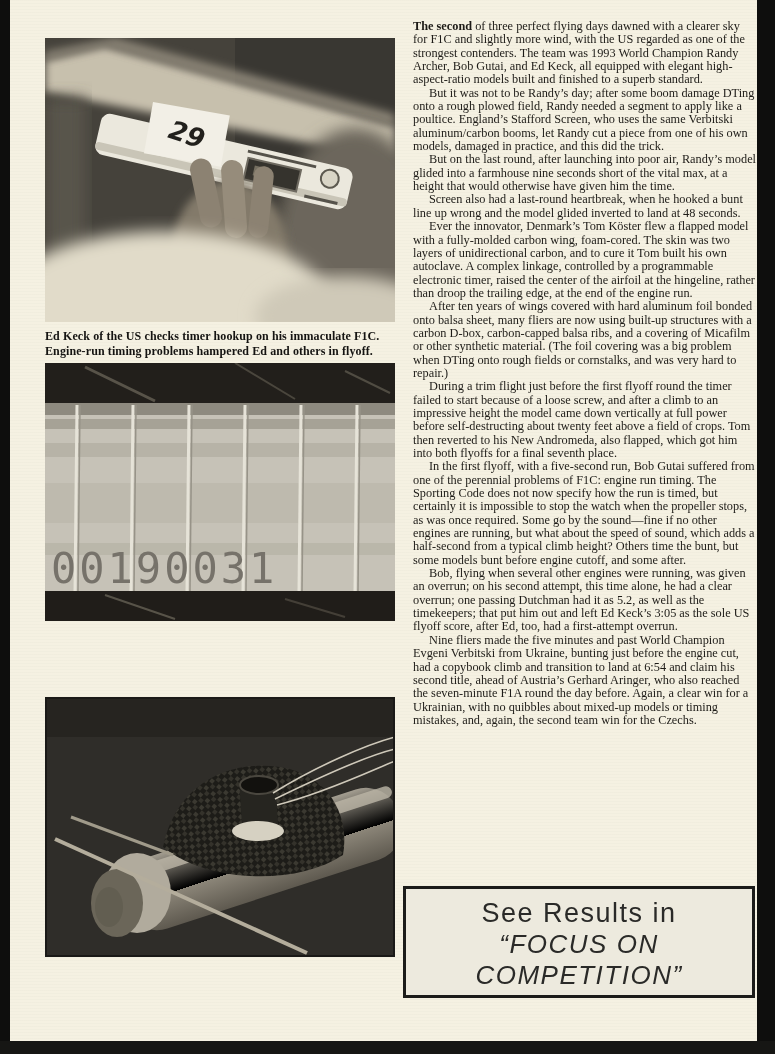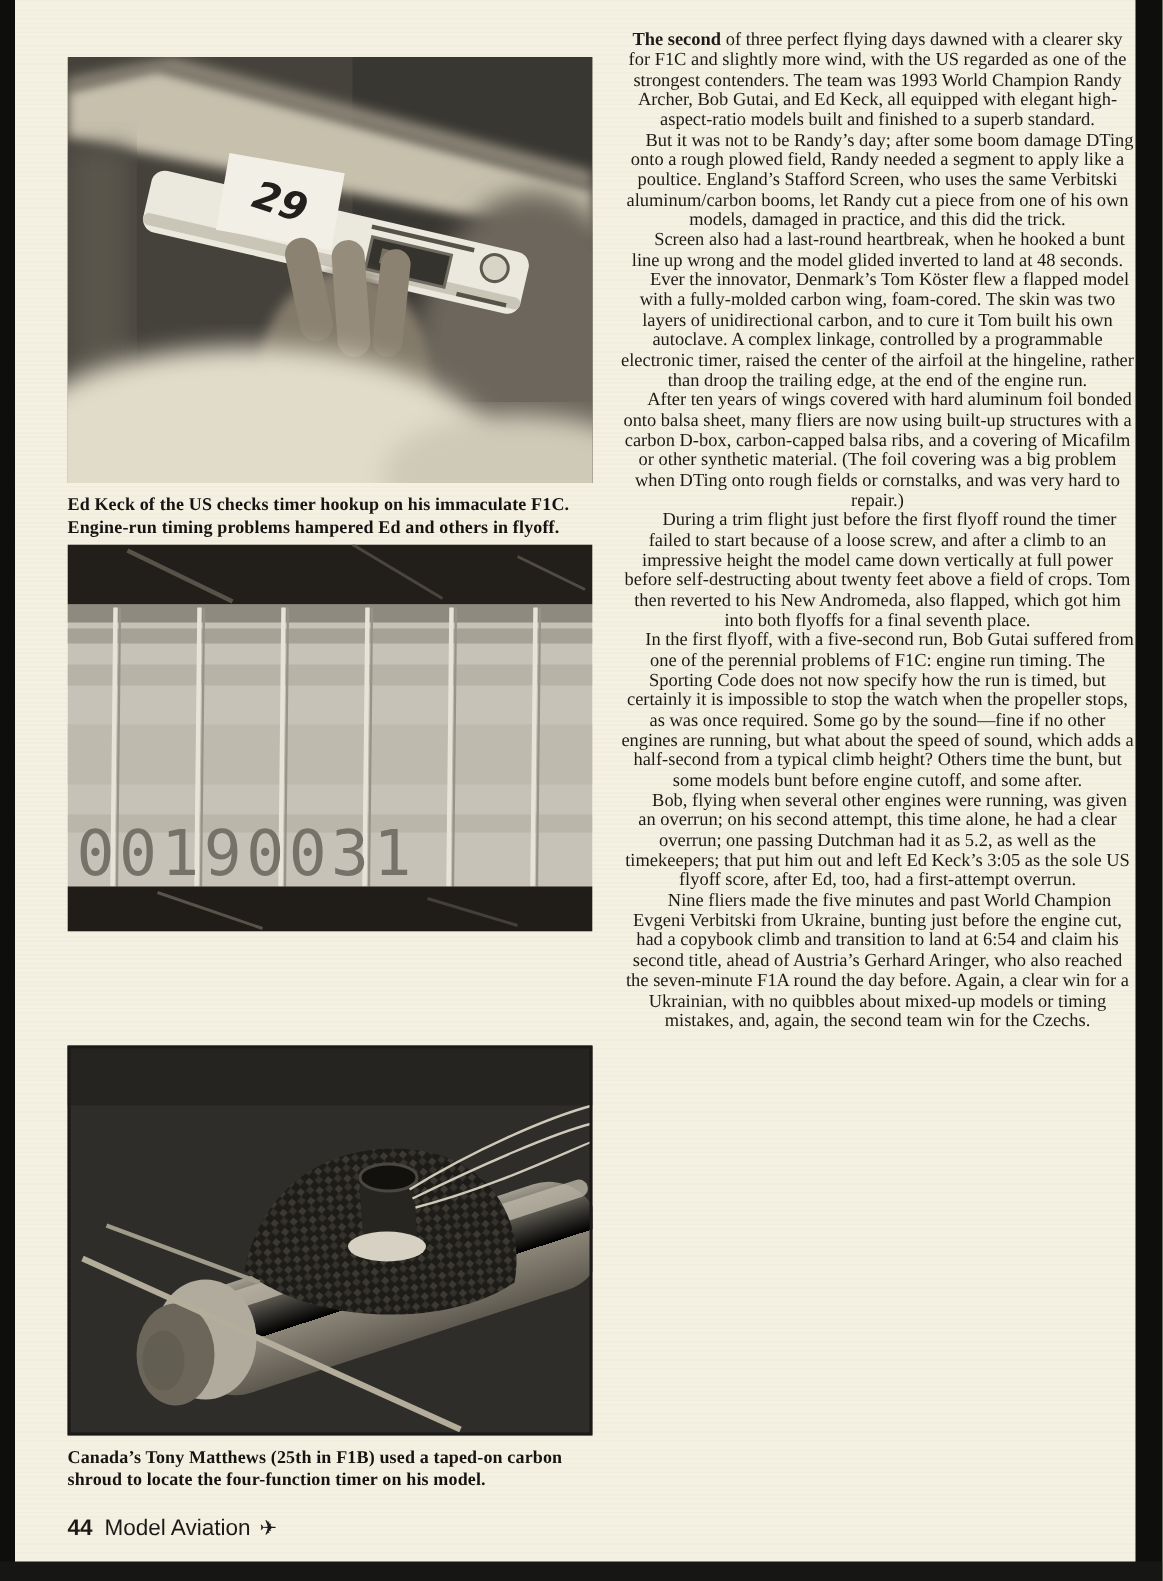--- a/index.html
+++ b/index.html
@@ -21,21 +21,21 @@
   .fig3 { left:45px; top:697px; }
   figcaption {
     font-family:Liberation Serif, serif;
     font-weight:bold; font-size:12px; line-height:15px;
     color:#151412; margin-top:7px; letter-spacing:.1px;
   }
 
   .article {
     position:absolute; left:413px; top:20px; width:344px;
     font-size:12.3px; line-height:13.35px; color:#1d1b17;
-    text-align:center;
+    text-align:left;
   }
   .article p { margin:0; text-indent:16px; }
   .article p.lead-par { text-indent:0; }
   .bold { font-weight:bold; }
   .ital { }
 
   .callout {
     position:absolute; left:403px; top:886px; width:352px; height:112px;
     box-sizing:border-box; border:3px solid #1c1c1a;
     background:#edeade;
@@ -174,33 +174,35 @@
         <path d="M 230 102 C 275 80, 325 58, 350 52"></path>
         <path d="M 232 108 C 280 96, 330 72, 350 64"></path>
       </g>
       <ellipse cx="92" cy="196" rx="34" ry="40" fill="#b1ab9d"></ellipse>
       <ellipse cx="72" cy="206" rx="26" ry="34" fill="#6b6659"></ellipse>
       <ellipse cx="64" cy="210" rx="14" ry="20" fill="#44403636"></ellipse>
       <line x1="10" y1="142" x2="262" y2="256" stroke="#b4ad9c" stroke-width="4"></line>
       <line x1="26" y1="120" x2="128" y2="158" stroke="#a09a8a" stroke-width="3"></line>
       <rect width="350" height="260" fill="none" stroke="#1a1917" stroke-width="4"></rect>
     </svg>
-    <figcaption>Canada’s Tony Matthews (25th in F1B) used a taped-on carbon shroud to locate the four-function timer on his model.</figcaption>
   </figure>
 
   <div class="article">
     <p class="lead-par"><span class="bold">The second</span><span> of three perfect flying days dawned with a clearer sky for F1C and slightly more wind, with the US regarded as one of the strongest contenders. The team was 1993 World Champion Randy Archer, Bob Gutai, and Ed Keck, all equipped with elegant high-aspect-ratio models built and finished to a superb standard.</span></p>
     <p>But it was not to be Randy’s day; after some boom damage DTing onto a rough plowed field, Randy needed a segment to apply like a poultice. England’s Stafford Screen, who uses the same Verbitski aluminum/carbon booms, let Randy cut a piece from one of his own models, damaged in practice, and this did the trick.</p>
+    <p>But on the last round, after launching into poor air, Randy’s model glided into a farmhouse nine seconds short of the vital max, at a height that would otherwise have given him the time.</p>
     <p>Screen also had a last-round heartbreak, when he hooked a bunt line up wrong and the model glided inverted to land at 48 seconds.</p>
     <p>Ever the innovator, Denmark’s Tom Köster flew a flapped model with a fully-molded carbon wing, foam-cored. The skin was two layers of unidirectional carbon, and to cure it Tom built his own autoclave. A complex linkage, controlled by a programmable electronic timer, raised the center of the airfoil at the hingeline, rather than droop the trailing edge, at the end of the engine run.</p>
     <p>After ten years of wings covered with hard aluminum foil bonded onto balsa sheet, many fliers are now using built-up structures with a carbon D-box, carbon-capped balsa ribs, and a covering of Micafilm or other synthetic material. (The foil covering was a big problem when DTing onto rough fields or cornstalks, and was very hard to repair.)</p>
     <p>During a trim flight just before the first flyoff round the timer failed to start because of a loose screw, and after a climb to an impressive height the model came down vertically at full power before self-destructing about twenty feet above a field of crops. Tom then reverted to his New Andromeda, also flapped, which got him into both flyoffs for a final seventh place.</p>
     <p><span>In the first flyoff, with a five-second run, Bob Gutai suffered from one of the perennial problems of F1C: engine run timing. The </span><span class="ital">Sporting Code</span><span> does not now specify how the run is timed, but certainly it is impossible to stop the watch when the propeller stops, as was once required. Some go by the sound—fine if no other engines are running, but what about the speed of sound, which adds a half-second from a typical climb height? Others time the bunt, but some models bunt before engine cutoff, and some after.</span></p>
     <p>Bob, flying when several other engines were running, was given an overrun; on his second attempt, this time alone, he had a clear overrun; one passing Dutchman had it as 5.2, as well as the timekeepers; that put him out and left Ed Keck’s 3:05 as the sole US flyoff score, after Ed, too, had a first-attempt overrun.</p>
     <p>Nine fliers made the five minutes and past World Champion Evgeni Verbitski from Ukraine, bunting just before the engine cut, had a copybook climb and transition to land at 6:54 and claim his second title, ahead of Austria’s Gerhard Aringer, who also reached the seven-minute F1A round the day before. Again, a clear win for a Ukrainian, with no quibbles about mixed-up models or timing mistakes, and, again, the second team win for the Czechs.</p>
   </div>
 
-
-  <div class="footer">
-    <span class="pgnum">44</span><span>Model Aviation</span><span class="plane">✈</span>
+  <div class="callout">
+    <div class="l1">See Results in</div>
+    <div class="l2">“FOCUS ON</div>
+    <div class="l3">COMPETITION”</div>
   </div>
 
+
 </div>
 
 </body></html>

